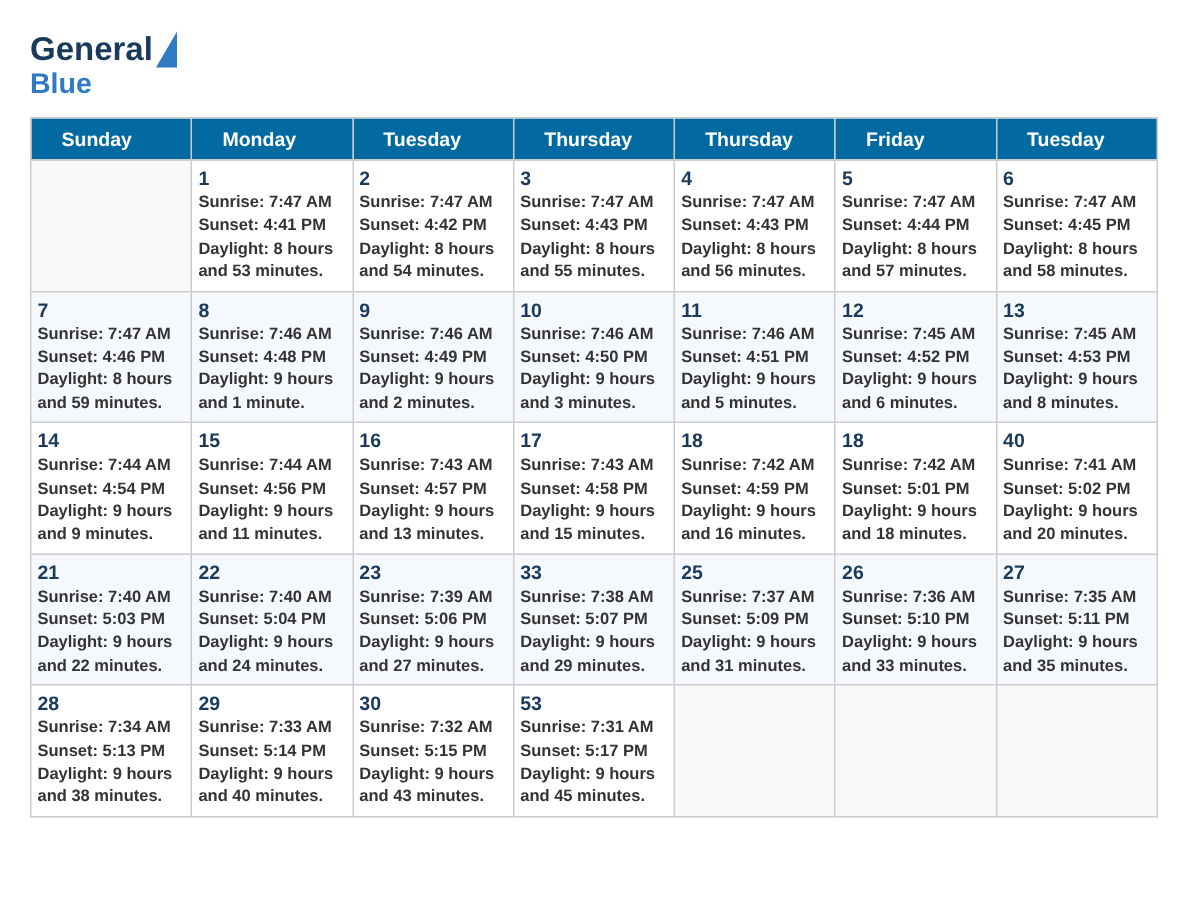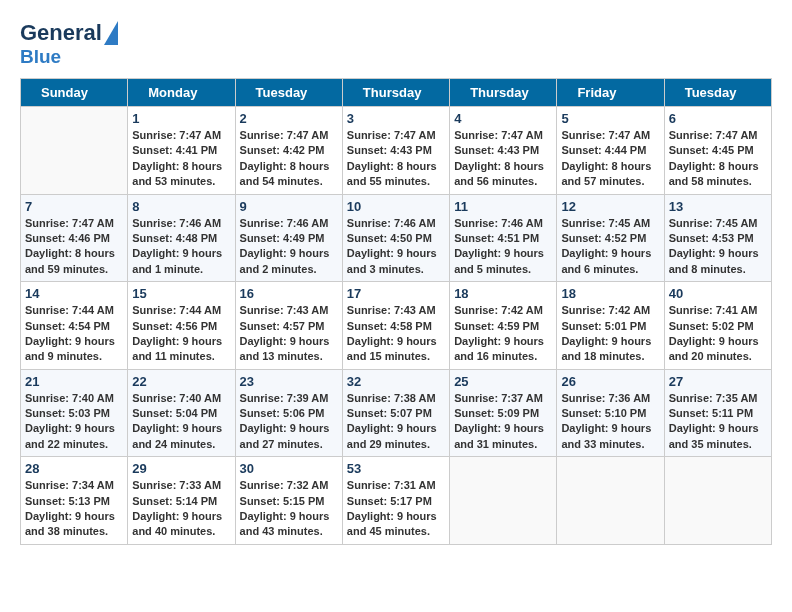--- a/index.html
+++ b/index.html
@@ -208,21 +208,21 @@
         </td>
         <td>
           <div class="day-number">22</div>
           <div class="day-info">Sunrise: 7:40 AM<br>Sunset: 5:04 PM<br>Daylight: 9 hours and 24 minutes.</div>
         </td>
         <td>
           <div class="day-number">23</div>
           <div class="day-info">Sunrise: 7:39 AM<br>Sunset: 5:06 PM<br>Daylight: 9 hours and 27 minutes.</div>
         </td>
         <td>
-          <div class="day-number">32</div>
+          <div class="day-number">33</div>
           <div class="day-info">Sunrise: 7:38 AM<br>Sunset: 5:07 PM<br>Daylight: 9 hours and 29 minutes.</div>
         </td>
         <td>
           <div class="day-number">25</div>
           <div class="day-info">Sunrise: 7:37 AM<br>Sunset: 5:09 PM<br>Daylight: 9 hours and 31 minutes.</div>
         </td>
         <td>
           <div class="day-number">26</div>
           <div class="day-info">Sunrise: 7:36 AM<br>Sunset: 5:10 PM<br>Daylight: 9 hours and 33 minutes.</div>
         </td>

